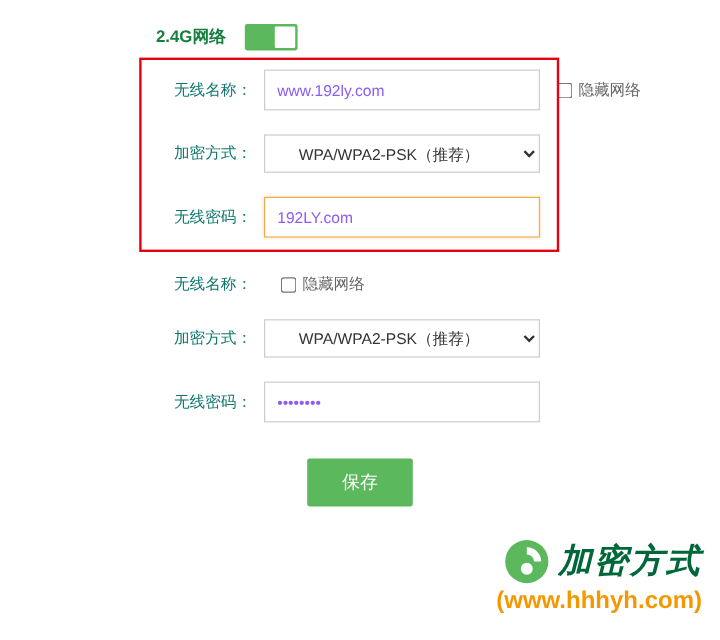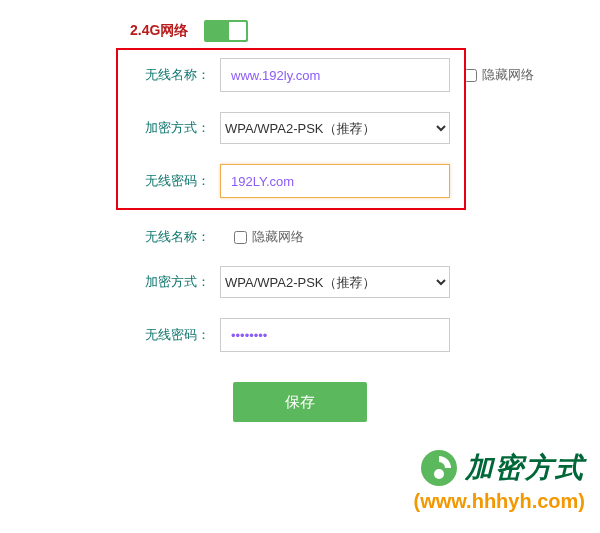--- a/index.html
+++ b/index.html
@@ -22,21 +22,21 @@
     }
     .section-header {
       display: flex;
       align-items: center;
       margin-bottom: 16px;
       padding-left: 130px;
     }
     .section-title {
       font-weight: bold;
       font-size: 14px;
-      color: #b91c1c;
+      color: #15803d;
       margin-right: 16px;
     }
     .toggle {
       position: relative;
       width: 44px;
       height: 22px;
       background: #5cb85c;
       border-radius: 2px;
       cursor: pointer;
     }
@@ -73,21 +73,21 @@
       color: #8b5cf6;
     }
     .form-input.focused {
       border: 1px solid #f0ad4e;
       box-shadow: 0 0 3px rgba(240, 173, 78, 0.5);
     }
     .form-select {
       width: 230px;
       height: 32px;
       border: 1px solid #ccc;
-      padding: 0 0;
+      padding: 0 24px;
       font-size: 13px;
       background: #fff;
       outline: none;
       color: #333;
     }
     .checkbox-group {
       display: flex;
       align-items: center;
       margin-left: 14px;
     }
@@ -110,21 +110,21 @@
       pointer-events: none;
     }
     .save-btn-wrapper {
       text-align: center;
       margin-top: 30px;
     }
     .save-btn {
       background: #5cb85c;
       color: #fff;
       border: none;
-      width: 134px;
+      width: 88px;
       height: 40px;
       font-size: 15px;
       cursor: pointer;
       border-radius: 2px;
     }
     .watermark {
       position: absolute;
       right: 15px;
       bottom: 20px;
       display: flex;

